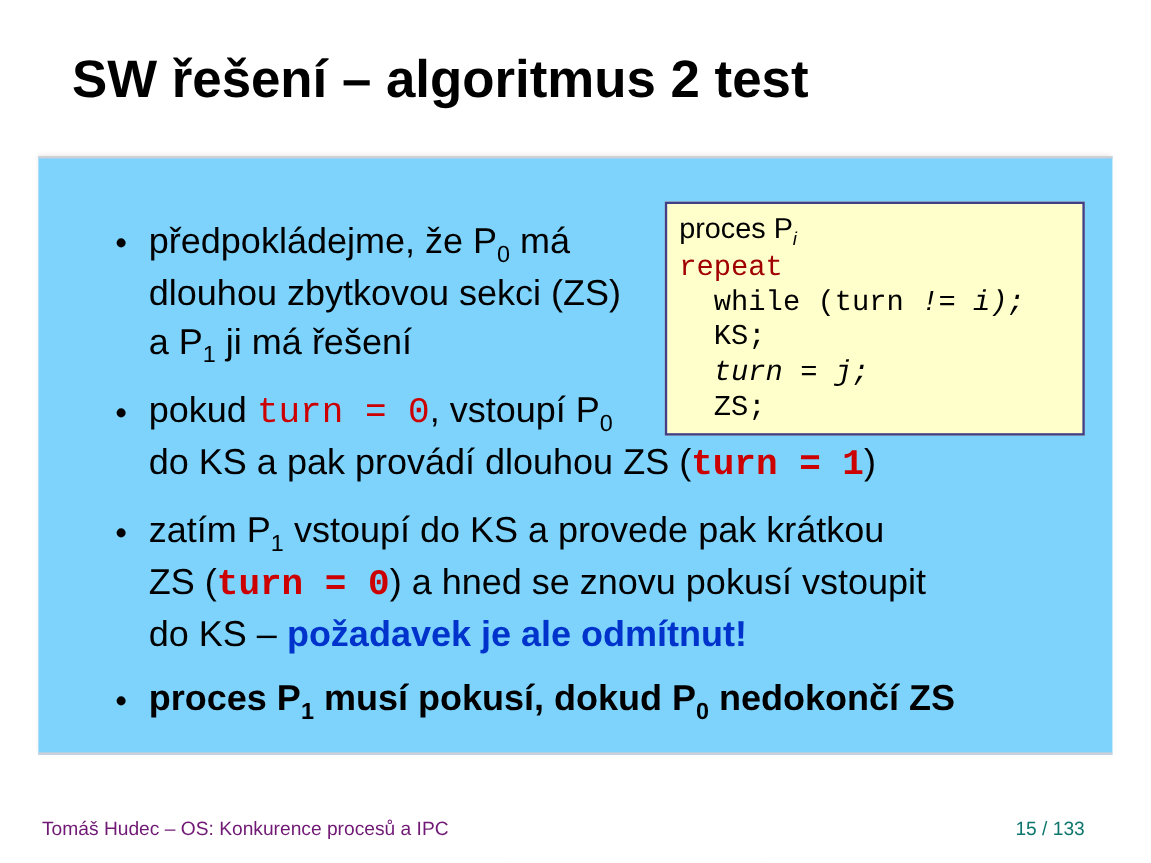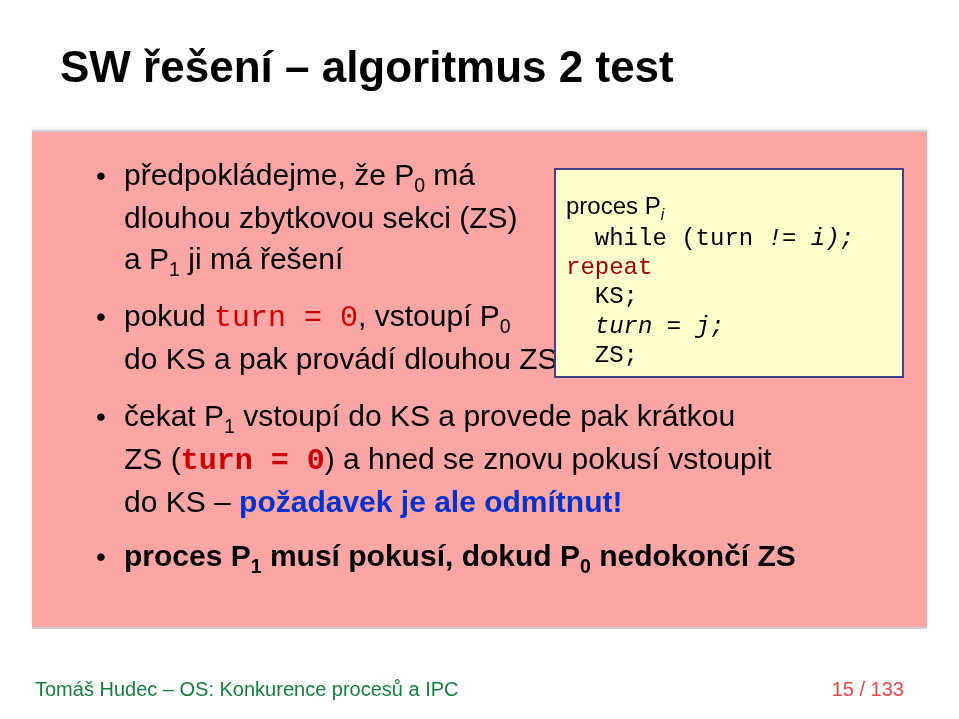--- a/index.html
+++ b/index.html
@@ -25,25 +25,25 @@
     font-size: 44px;
     font-weight: bold;
     color: #000;
   }
   .content-panel {
     position: absolute;
     top: 130px;
     left: 32px;
     right: 32px;
     bottom: 90px;
-    background: #fca5a5;
+    background: #7dd3fc;
     border-top: 2px solid #cfcfd6;
     border-bottom: 2px solid #cfcfd6;
     box-shadow: 0 -2px 4px rgba(0,0,0,0.08);
-    padding: 23px 50px 20px 70px;
+    padding: 50px 50px 20px 70px;
     box-sizing: border-box;
   }
   .bullets {
     font-size: 30px;
     line-height: 1.35;
     color: #000;
   }
   .bullet {
     position: relative;
     margin-bottom: 14px;
@@ -67,49 +67,49 @@
   .red-bold { color: #cc0000; font-weight: bold; }
   .blue-bold { color: #0033cc; font-weight: bold; }
   .black-bold { font-weight: bold; color: #000; }
   .codebox {
     position: absolute;
     top: 168px;
     right: 55px;
     width: 350px;
     background: #ffffcc;
     border: 2px solid #403f88;
-    padding: 21px 10px 6px 10px;
+    padding: 6px 10px 6px 10px;
     box-sizing: border-box;
     font-size: 24px;
     line-height: 1.22;
   }
   .codebox .pline {
     font-family: Arial, Helvetica, sans-serif;
     color: #000;
   }
   .codebox .code {
     font-family: "Courier New", Courier, monospace;
     white-space: pre;
     color: #000;
     display: block;
   }
   .codebox .kw { color: #a00000; }
   .footer-left {
     position: absolute;
     bottom: 18px;
     left: 35px;
-    font-size: 20px;
-    color: #15803d;
+    font-size: 16px;
+    color: #701a75;
   }
   .footer-right {
     position: absolute;
     bottom: 18px;
     right: 55px;
-    font-size: 20px;
-    color: #ef4444;
+    font-size: 16px;
+    color: #0f766e;
   }
   sub.small {
     font-size: 0.65em;
     vertical-align: sub;
   }
 </style>
 </head>
 <body>
 
 <div class="slide">
@@ -124,38 +124,38 @@
         <span class="sub">dlouhou zbytkovou sekci (ZS)</span>
         <span class="sub"><span>a P</span><sub class="small">1</sub><span> ji má řešení</span></span>
       </div>
 
       <div class="bullet">
         <span>pokud </span><span class="mono red">turn = 0</span><span>, vstoupí P</span><sub class="small">0</sub>
         <span class="sub"><span>do KS a pak provádí dlouhou ZS (</span><span class="mono red-bold">turn = 1</span><span>)</span></span>
       </div>
 
       <div class="bullet">
-        <span>čekat P</span><sub class="small">1</sub><span> vstoupí do KS a provede pak krátkou</span>
+        <span>zatím P</span><sub class="small">1</sub><span> vstoupí do KS a provede pak krátkou</span>
         <span class="sub"><span>ZS (</span><span class="mono red-bold">turn = 0</span><span>) a hned se znovu pokusí vstoupit</span></span>
         <span class="sub"><span>do KS – </span><span class="blue-bold">požadavek je ale odmítnut!</span></span>
       </div>
 
       <div class="bullet">
         <span class="black-bold"><span>proces P</span><sub class="small">1</sub><span> musí pokusí, dokud P</span><sub class="small">0</sub><span> nedokončí ZS</span></span>
       </div>
 
     </div>
   </div>
 
   <div class="codebox">
     <div class="pline">
       <span>proces P</span><i><sub class="small">i</sub></i>
     </div>
+    <span class="code"><span class="kw">repeat</span></span>
     <span class="code"><span>  while (turn</span><i> != i);</i></span>
-    <span class="code"><span class="kw">repeat</span></span>
     <span class="code">  KS;</span>
     <span class="code"><i>  turn = j;</i></span>
     <span class="code">  ZS;</span>
   </div>
 
   <div class="footer-left">Tomáš Hudec – OS: Konkurence procesů a IPC</div>
   <div class="footer-right">15 / 133</div>
 
 </div>
 

